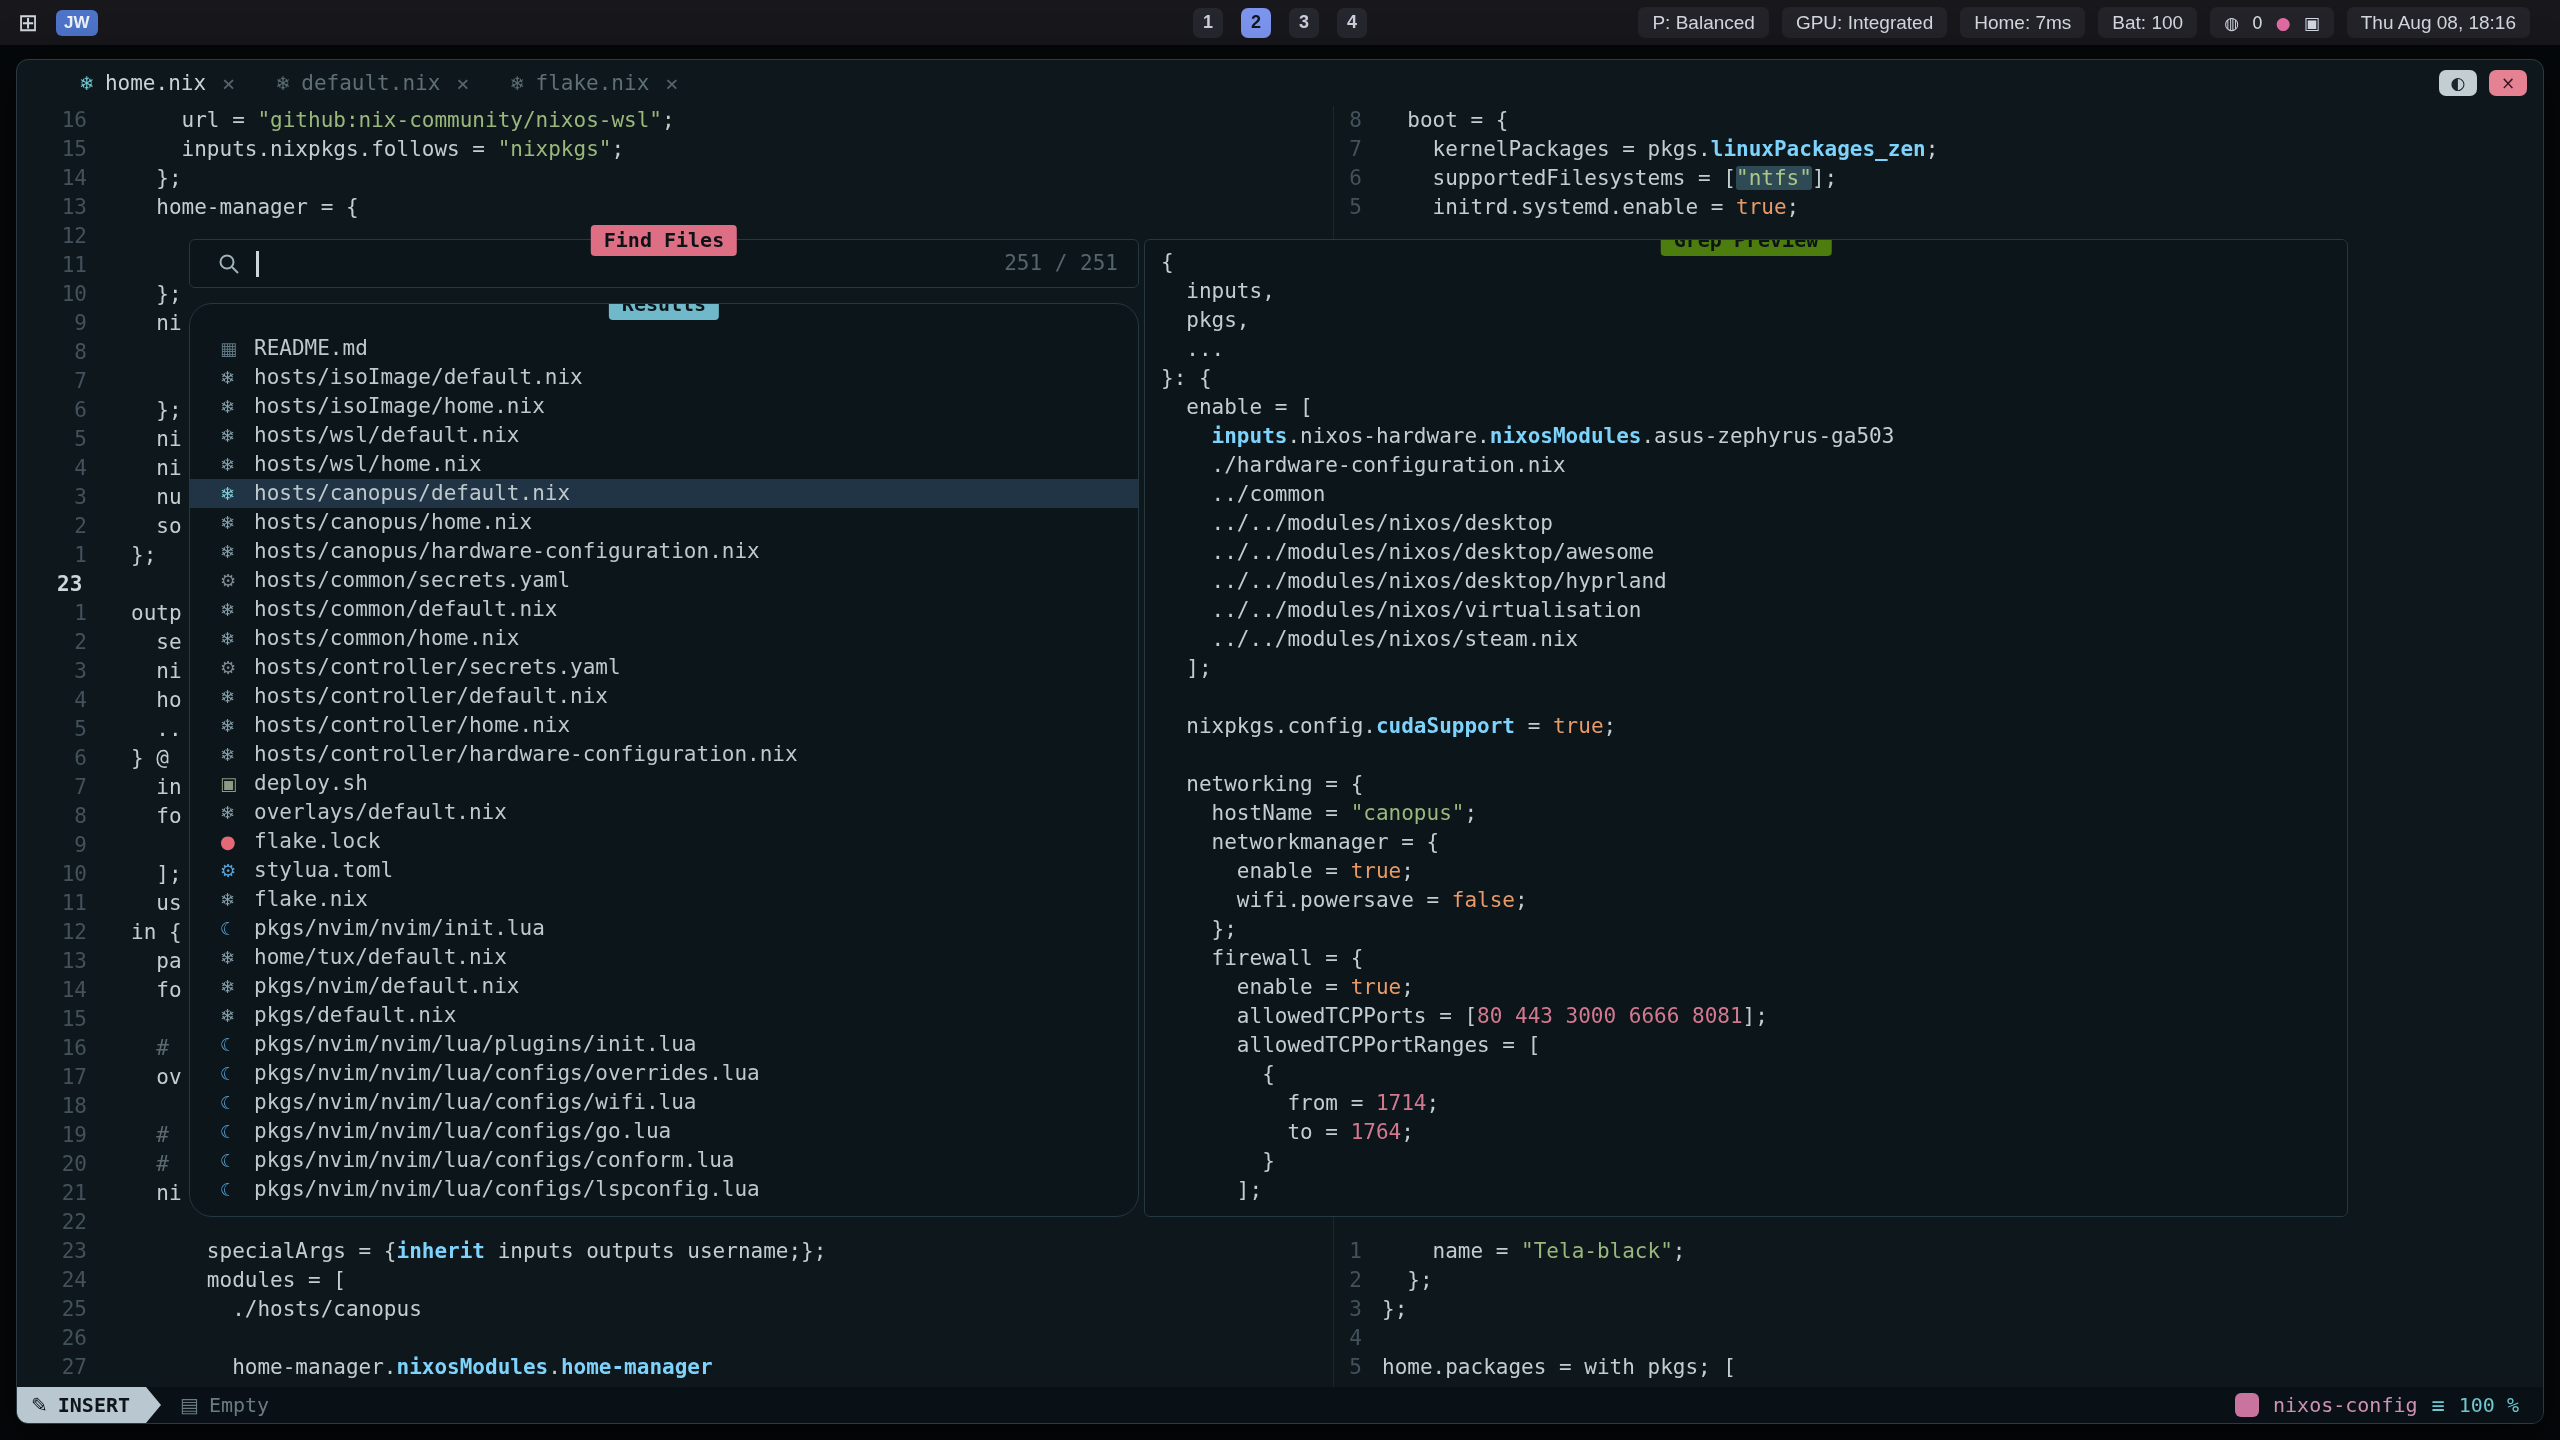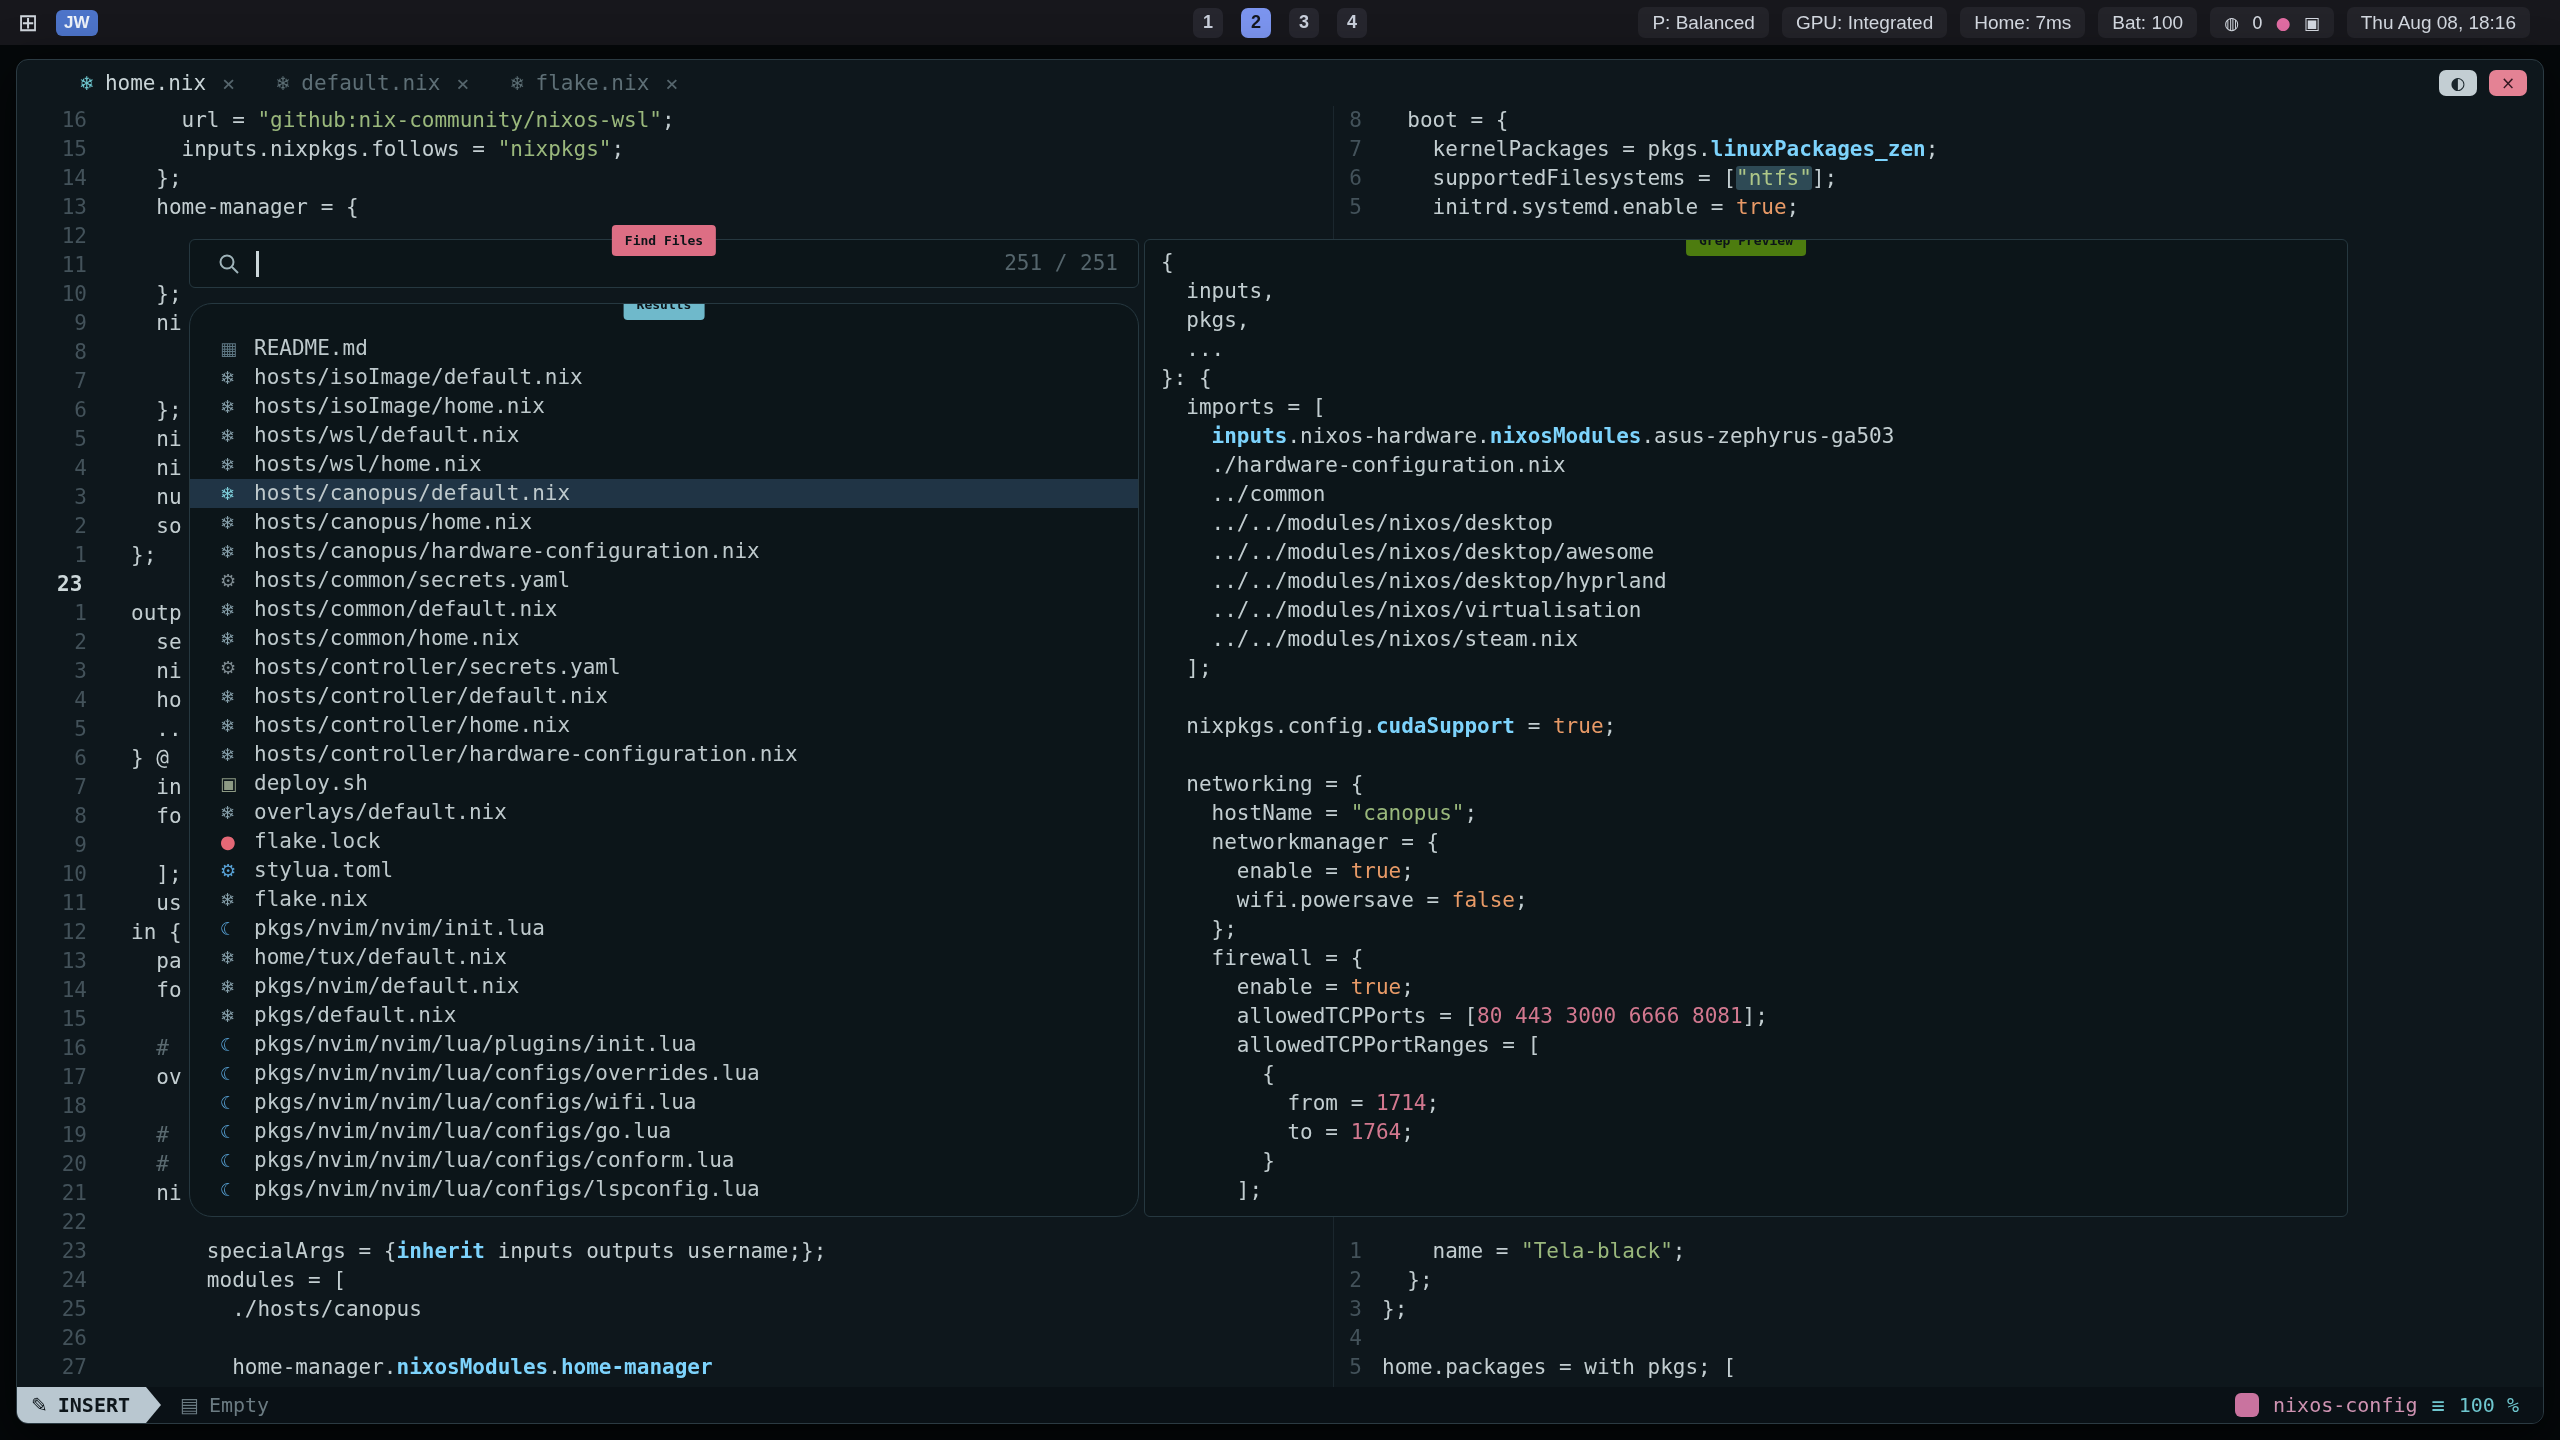--- a/index.html
+++ b/index.html
@@ -58,21 +58,21 @@
   .seg-w{color:#7dd3fc;font-weight:bold;}
   .seg-s{color:#9ab87c;}
   .seg-n{color:#d2788f;}
   .seg-b{color:#e89a67;}
   .seg-c{color:#5a6a70;}
   .seg-hl{color:#aec788;background:#2e4a55;border-radius:3px;}
 
   
   .float{position:absolute;background:#0c1519;border:1px solid #263840;border-radius:6px;}
   .badge{position:absolute;top:-15px;left:50%;transform:translateX(-50%);
-    padding:1px 13px;border-radius:4px;font-size:13px;font-weight:bold;color:#0c1418;white-space:nowrap;}
+    padding:1px 13px;border-radius:4px;font-size:20px;font-weight:bold;color:#0c1418;white-space:nowrap;}
   .badge.pink{background:#dd6e84;}
   .badge.cyan{background:#6fb9cb;}
   .badge.green{background:#4d7c0f;}
   .prompt-box{left:172px;top:133px;width:950px;height:49px;display:flex;align-items:center;
     padding:0 20px 0 28px;}
   .cursor-beam{width:3px;height:26px;background:#ccd7da;margin-left:16px;}
   .counter{margin-left:auto;color:#55656c;font-size:21px;}
   .results-box{left:172px;top:197px;width:950px;height:914px;padding-top:30px;overflow:hidden;border-radius:23px;}
   .ritem{height:29px;display:flex;align-items:center;padding:0 16px 0 30px;color:#bec9cc;}
   .ritem.selected{background:#203445;}
@@ -388,21 +388,21 @@
     </div>
 
     <div class="float preview-box">
       <span class="badge green">Grep Preview</span>
       <div id="preview-lines">
           <div class="pline"><span class="seg-f">{</span></div>
           <div class="pline"><span class="seg-f">  inputs,</span></div>
           <div class="pline"><span class="seg-f">  pkgs,</span></div>
           <div class="pline"><span class="seg-f">  ...</span></div>
           <div class="pline"><span class="seg-f">}: {</span></div>
-          <div class="pline"><span class="seg-f">  imports = [</span></div>
+          <div class="pline"><span class="seg-f">  enable = [</span></div>
           <div class="pline"><span class="seg-f">    </span><span class="seg-w">inputs</span><span class="seg-f">.nixos-hardware.</span><span class="seg-w">nixosModules</span><span class="seg-f">.asus-zephyrus-ga503</span></div>
           <div class="pline"><span class="seg-f">    ./hardware-configuration.nix</span></div>
           <div class="pline"><span class="seg-f">    ../common</span></div>
           <div class="pline"><span class="seg-f">    ../../modules/nixos/desktop</span></div>
           <div class="pline"><span class="seg-f">    ../../modules/nixos/desktop/awesome</span></div>
           <div class="pline"><span class="seg-f">    ../../modules/nixos/desktop/hyprland</span></div>
           <div class="pline"><span class="seg-f">    ../../modules/nixos/virtualisation</span></div>
           <div class="pline"><span class="seg-f">    ../../modules/nixos/steam.nix</span></div>
           <div class="pline"><span class="seg-f">  ];</span></div>
           <div class="pline"></div>

